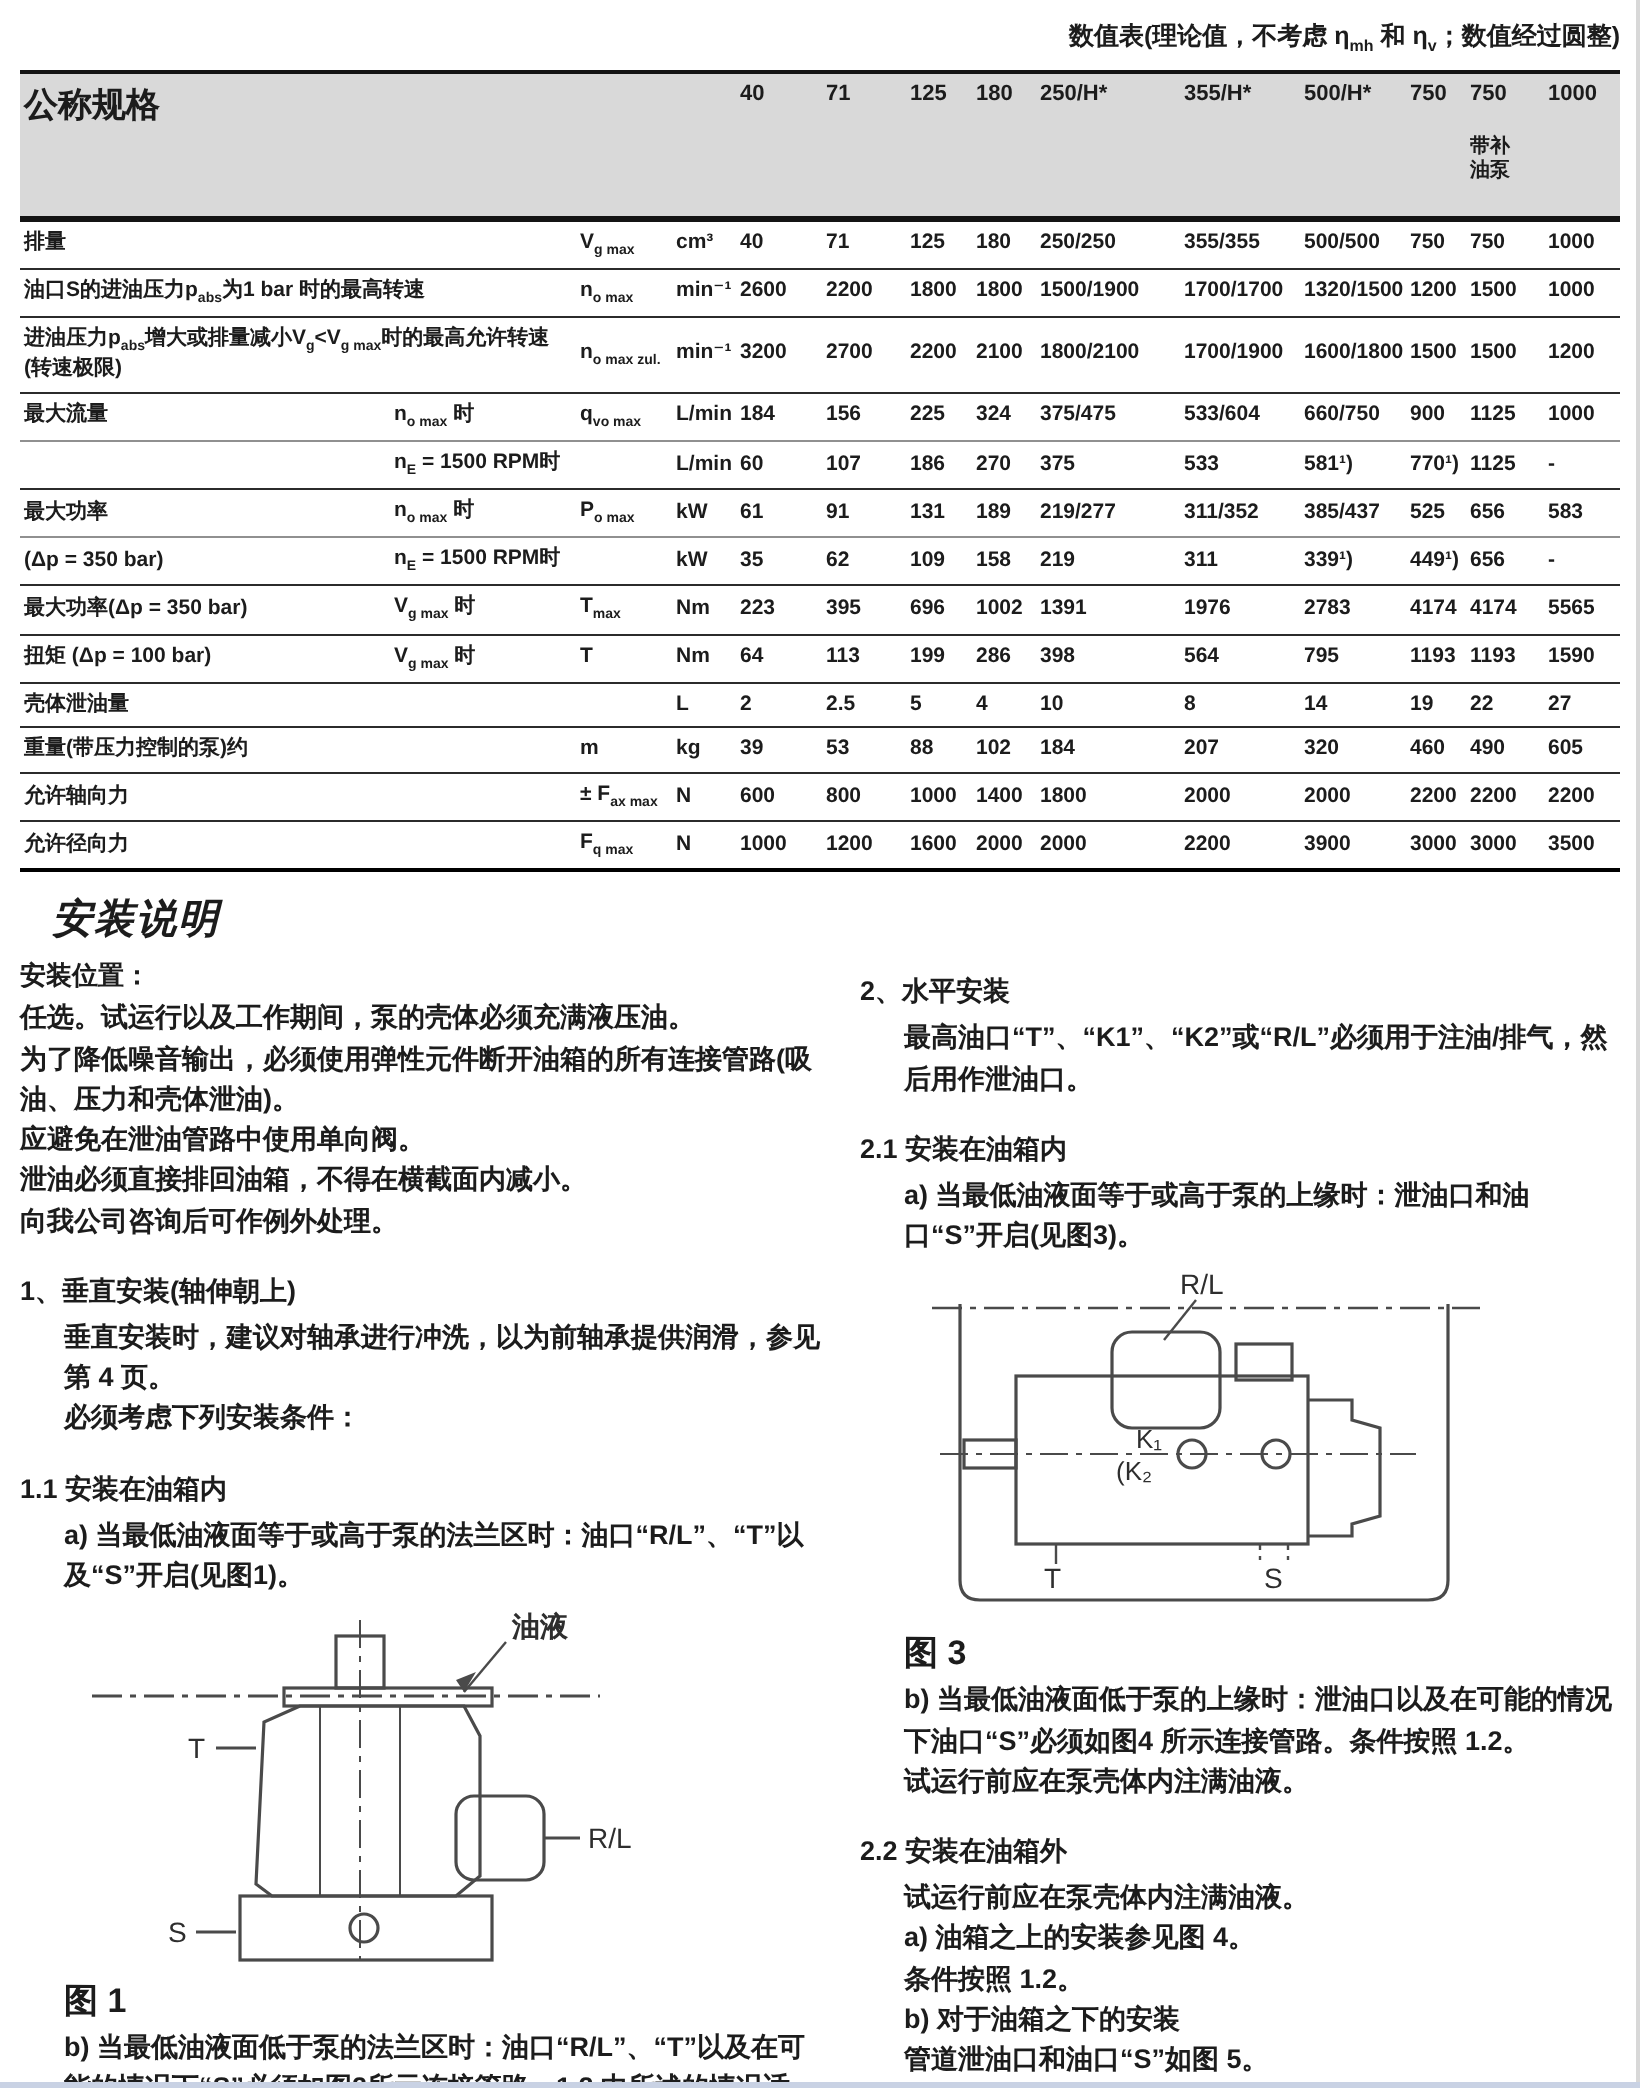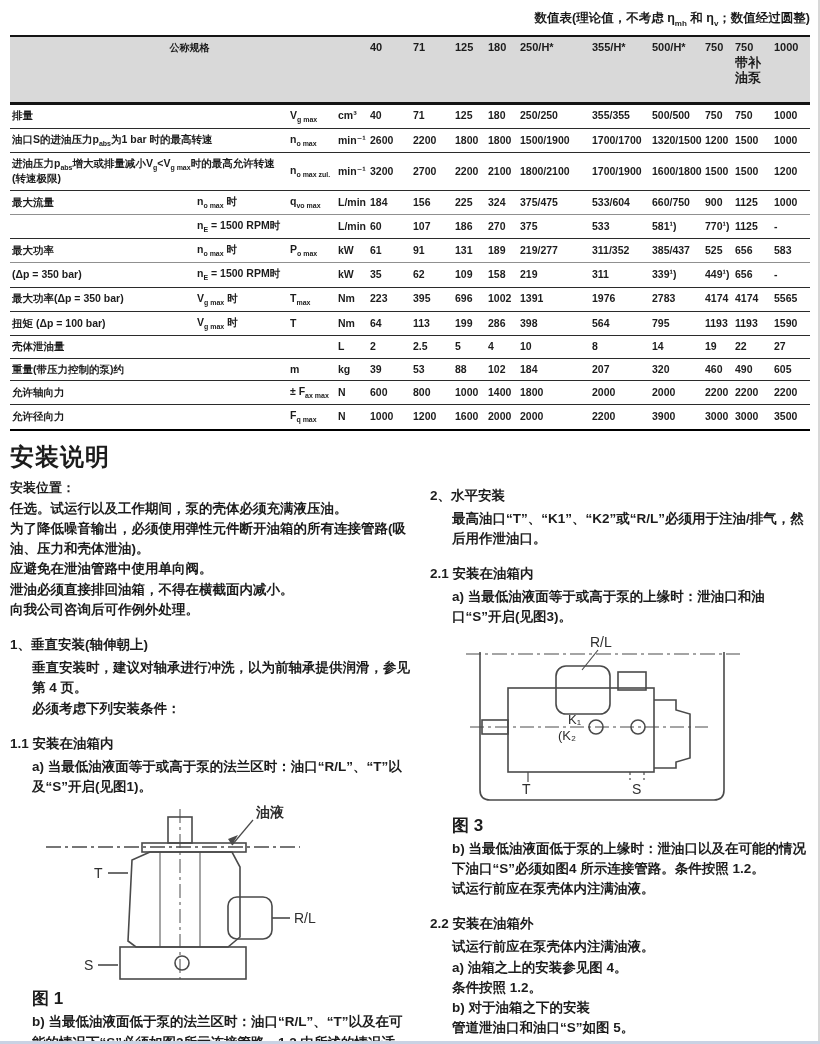--- a/index.html
+++ b/index.html
@@ -12,34 +12,34 @@
   .page-bottom-line{position:absolute;left:0;bottom:0;width:820px;height:3px;background:#c9d2e4;}
 
   
   .table-title{font-size:12.5px;font-weight:bold;padding:6px 0 7px 0;text-align:right;}
   .table-title sub{font-size:8px;}
   table.numtable{border-collapse:collapse;table-layout:fixed;width:800px;}
   .numtable thead th{
     background:#d9d9d9;text-align:left;vertical-align:top;font-weight:bold;
     font-size:11px;padding:4px 1px 16px 2px;border-top:2px solid #141414;border-bottom:3px solid #141414;
   }
-  .numtable thead th.lblh{font-size:10px;text-align:center;}
-  .colnote{font-size:13px;line-height:1.2;font-weight:bold;margin-top:2px;}
+  .numtable thead th.lblh{font-size:17px;}
+  .colnote{font-size:10px;line-height:1.2;font-weight:bold;margin-top:15px;}
   .numtable tbody td{
     font-size:10.5px;font-weight:bold;text-align:left;vertical-align:middle;
     padding:4px 1px 4px 2px;line-height:1.3;border-bottom:1.6px solid #2b2b2b;
     overflow:visible;white-space:normal;
   }
   .numtable tbody tr.thin td{border-bottom:1px solid #909090;}
   .numtable tbody tr:last-child td{border-bottom:2.5px solid #000;}
   .numtable td.c-cond,.numtable td.c-sym,.numtable td.c-unit{white-space:nowrap;font-size:10.5px;}
   .numtable sub{font-size:7px;}
 
   
-  .install-heading{font-size:24px;font-weight:bold;letter-spacing:1px;margin:10px 0 4px 0;}
+  .install-heading{font-size:20px;font-weight:bold;letter-spacing:1px;margin:10px 0 4px 16px;font-style:italic;}
   .twocol{display:flex;}
   .col-left{width:404px;flex:0 0 404px;}
   .col-right{width:396px;flex:0 0 396px;padding-left:16px;box-sizing:border-box;padding-top:10px;}
   .subhead{font-size:13px;font-weight:bold;margin:2px 0 2px 0;}
   .para{font-size:13.5px;font-weight:bold;line-height:1.5;}
   .secnum{font-size:13.5px;font-weight:bold;margin-top:16px;margin-bottom:4px;}
   .sec-body{padding-left:22px;}
   .figure{text-align:left;margin:6px 0 2px 0;}
   .figcaption{font-size:17px;font-weight:bold;margin-top:-2px;}
   svg text{font-family:"Liberation Sans","DejaVu Sans",sans-serif;fill:#2e2e2e;}

